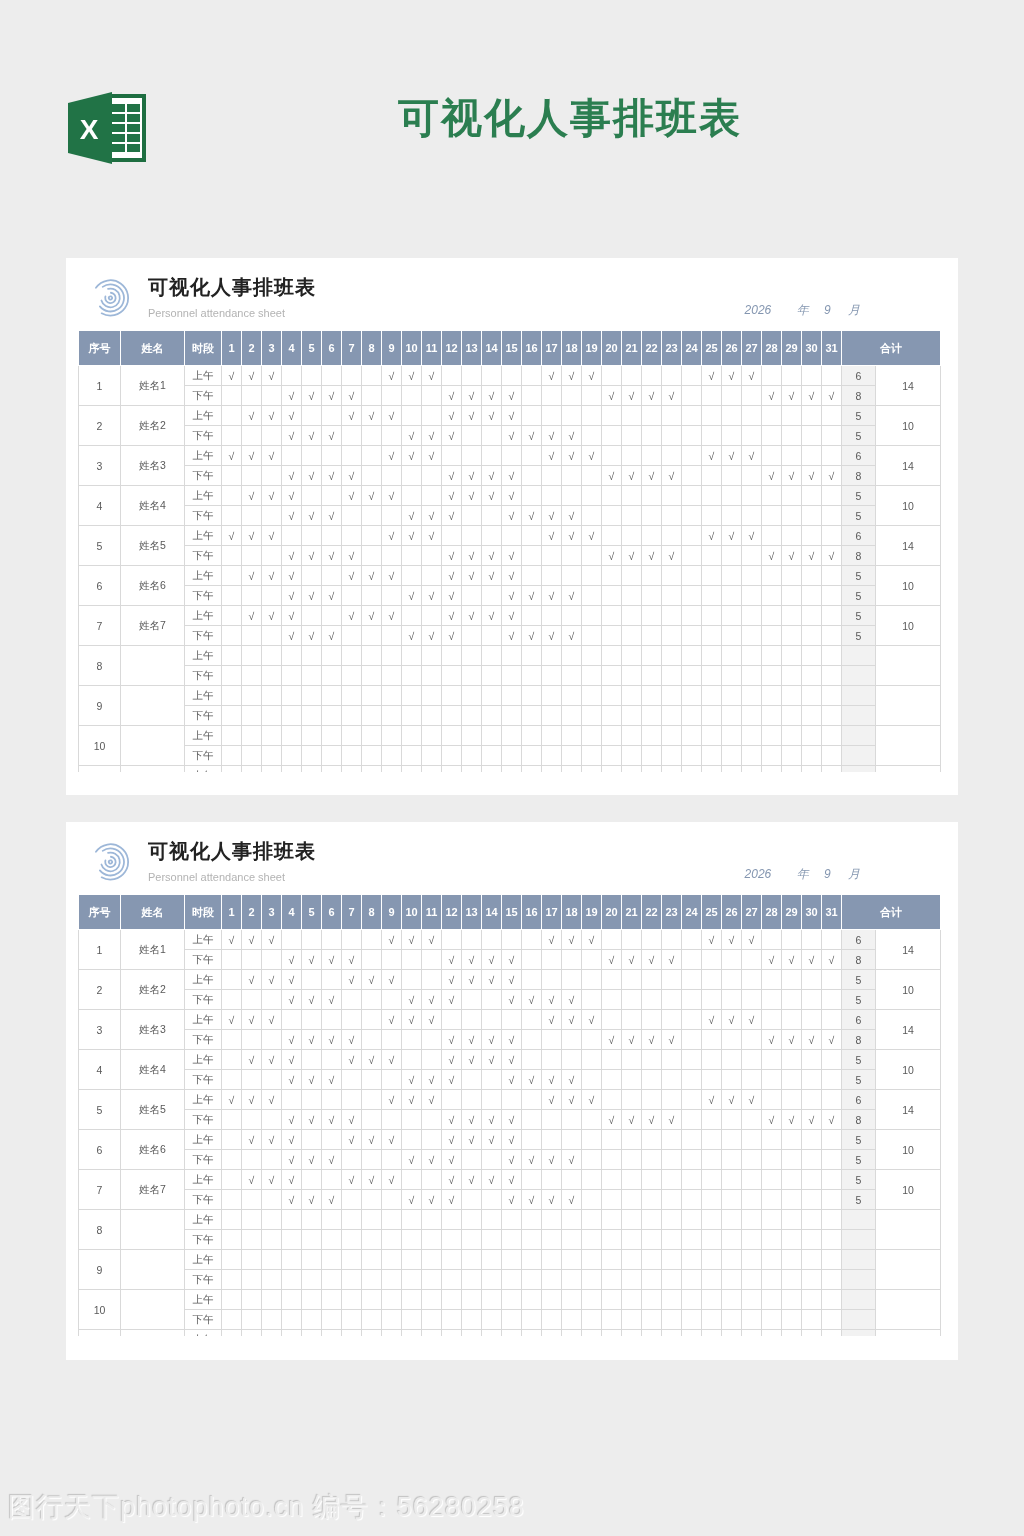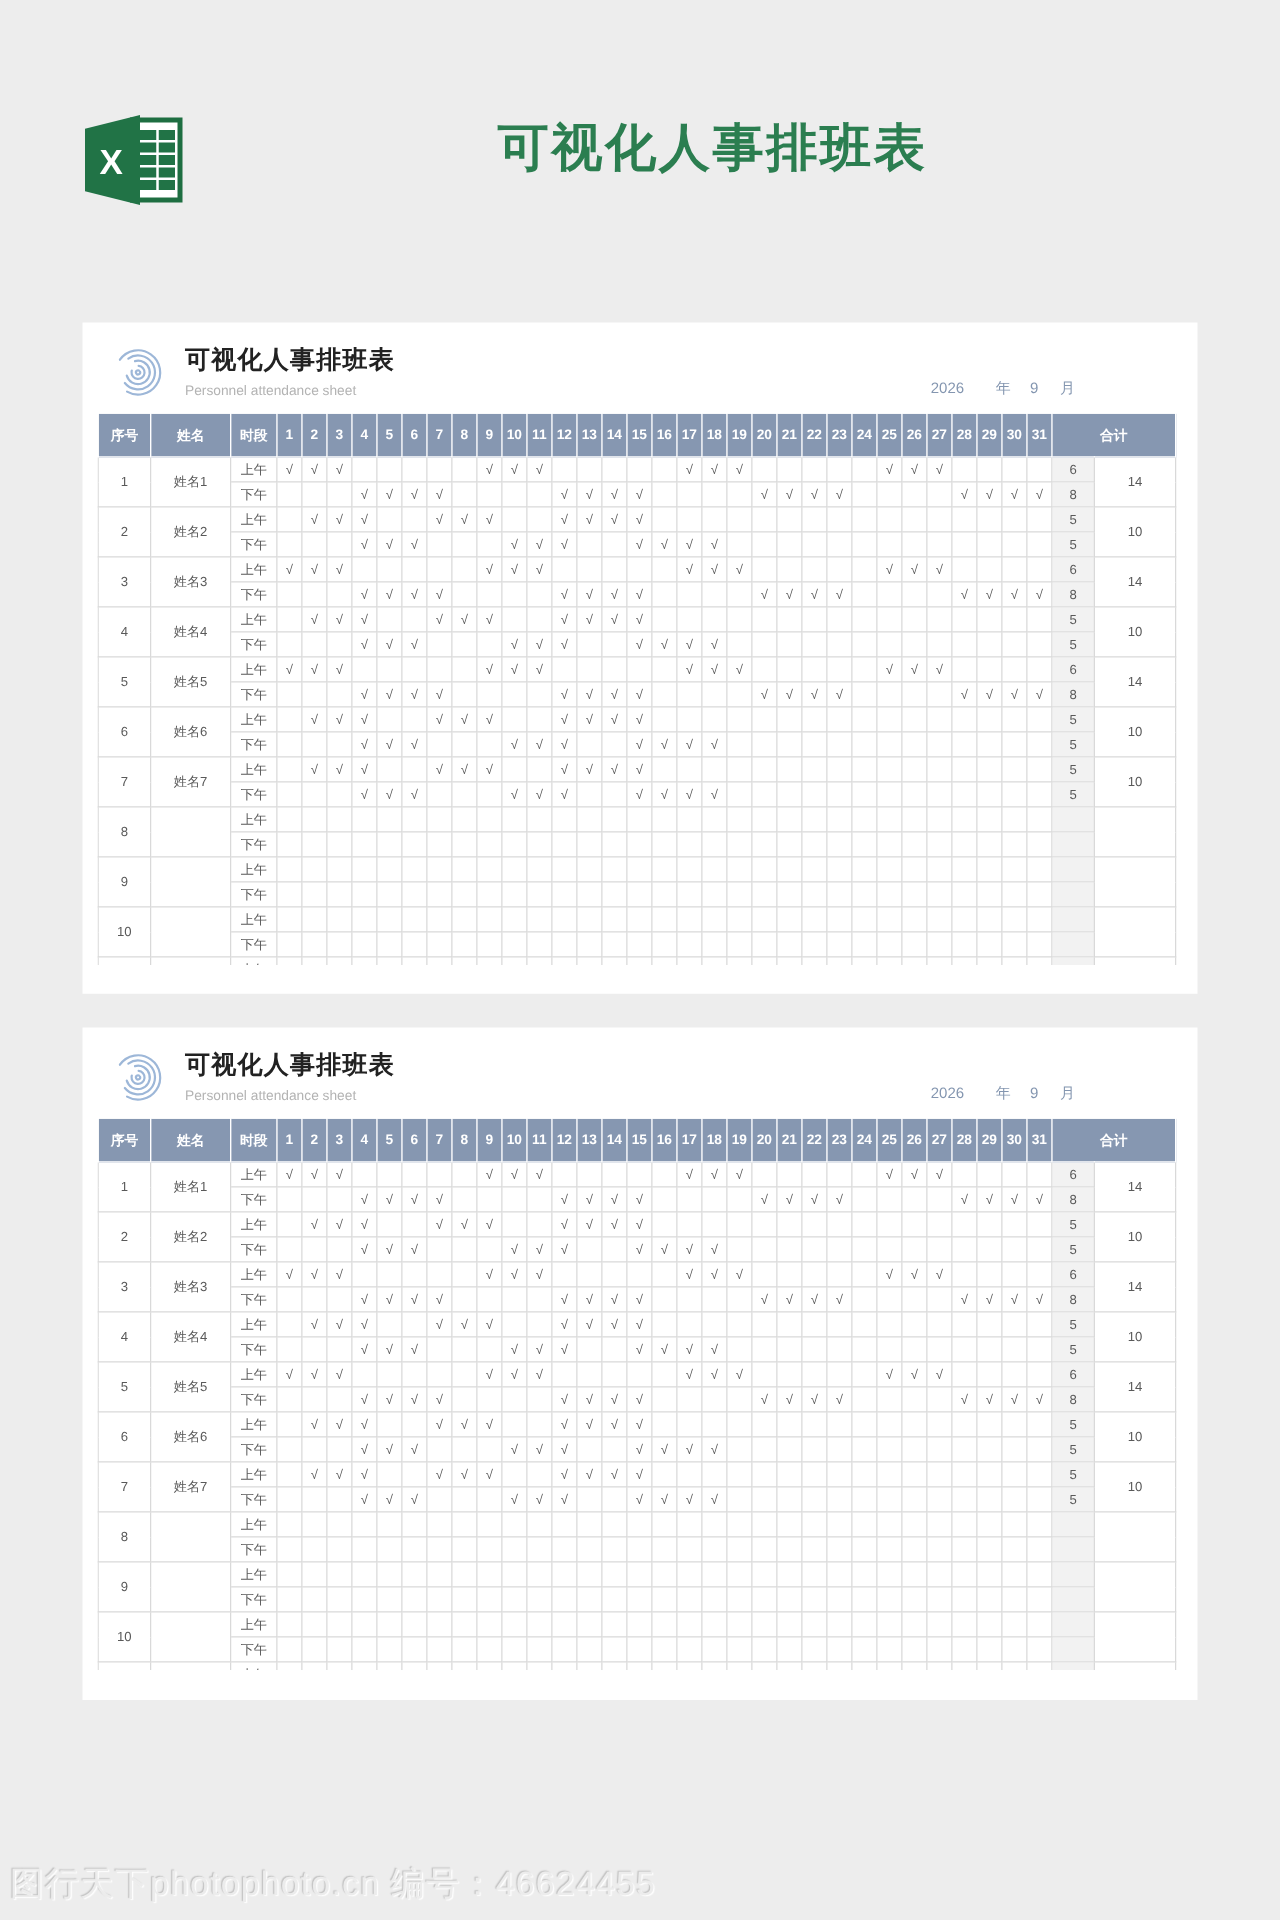--- a/index.html
+++ b/index.html
@@ -17,21 +17,21 @@
   .card{position:absolute;left:66px;width:892px;background:#fff;box-sizing:border-box;
         padding:14px 12px 0 12px;overflow:hidden;}
   .card1{top:258px;height:537px;}
   .card2{top:822px;height:538px;}
   .card-head{position:relative;height:58px;}
   .fp-icon{position:absolute;left:7px;top:0;width:50px;height:50px;}
   .card-titles{position:absolute;left:70px;top:2px;}
   .card-title{font-size:20px;font-weight:bold;color:#222;letter-spacing:1px;}
   .card-subtitle{font-size:11px;color:#b3b3b3;margin-top:6px;}
   .card-date{position:absolute;right:86px;top:30px;font-size:12px;color:#8496b0;}
-  .card-date span{display:inline-block;}
+  .card-date span{display:inline-block;font-style:italic;}
   .card-date .y{margin-right:22px;}
   .card-date .yu{margin-right:12px;}
   .card-date .m{margin-right:14px;}
   
   .tbl-clip{max-height:442px;overflow:hidden;}
   table.sched{border-collapse:collapse;table-layout:fixed;width:862px;}
   table.sched th{
     background:#8697b1;color:#fff;font-size:11px;font-weight:bold;
     height:34px;border:1px solid #ffffff;padding:0;text-align:center;
   }
@@ -1815,13 +1815,13 @@
             <td></td>
             <td></td>
         <td class="c-sub"></td>
         <td class="c-tot"></td>
           </tr>
         </tbody>
       </table>
   </div>
 </section>
 
-<div class="watermark">图行天下photophoto.cn 编号：46624455</div>
+<div class="watermark">图行天下photophoto.cn 编号：56280258</div>
 
 </body></html>

